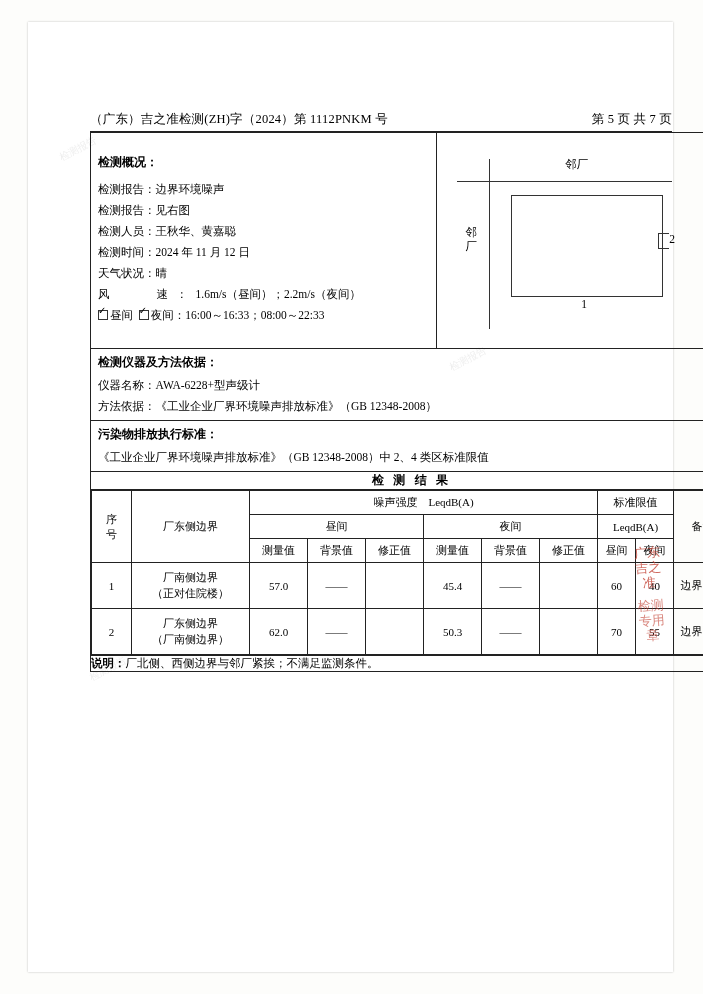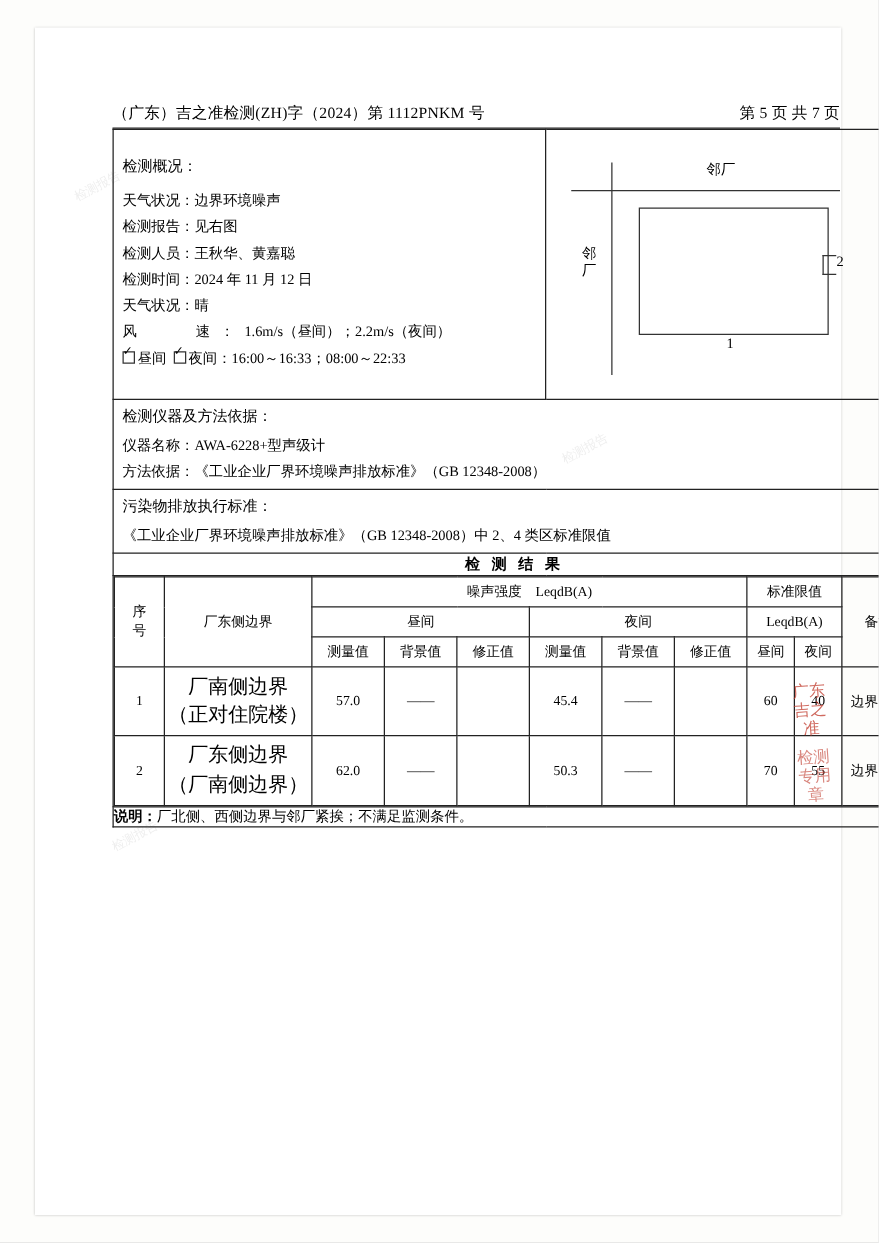--- a/index.html
+++ b/index.html
@@ -36,20 +36,21 @@
   }
   
   .docheader {
     display: flex;
     justify-content: space-between;
     align-items: flex-end;
     font-size: 12.5px;
     padding-bottom: 3px;
     border-bottom: 1.2px solid #222;
     letter-spacing: 0.2px;
+    margin-top: 29px;
   }
   .docheader .left { white-space: nowrap; }
   .docheader .right { white-space: nowrap; }
 
   .table-title {
     font-size: 13.5px;
     font-weight: bold;
     font-family: "Liberation Sans", "DejaVu Sans", sans-serif;
     margin: 10px 0 7px 2px;
   }
@@ -58,21 +59,21 @@
     border-collapse: collapse;
     width: 100%;
     font-size: 11.5px;
   }
   table.main td, table.main th {
     border: 1px solid #222;
     padding: 0;
     vertical-align: middle;
   }
   .sec-title {
-    font-weight: normal;
+    font-weight: bold;
     font-family: "Liberation Sans", "DejaVu Sans", sans-serif;
     font-size: 12px;
     padding: 5px 7px 4px 7px;
   }
   .info-line {
     padding: 3px 7px 3px 7px;
     font-size: 11.5px;
     white-space: nowrap;
   }
   .info-cell { padding: 4px 0 6px 0; }
@@ -161,21 +162,21 @@
     table-layout: fixed;
   }
   table.res td, table.res th {
     border: 1px solid #222;
     text-align: center;
     padding: 4px 2px;
     font-weight: normal;
     vertical-align: middle;
   }
   table.res th { font-size: 11px; }
-  .res-pos { font-size: 16px; line-height: 1.45; }
+  .res-pos { font-size: 11px; line-height: 1.45; }
   .note {
     font-size: 11.5px;
     padding: 6px 8px;
   }
   .note b {
     font-family: "Liberation Sans", "DejaVu Sans", sans-serif;
     font-size: 11.5px;
   }
   .blank-line {
     text-align: center;
@@ -245,21 +246,21 @@
         <div class="right">第 5 页 共 7 页</div>
       </div>
 
 
       <table class="main">
         <tbody>
             <tr>
           <td colspan="1" style="width:314px;">
             <div class="sec-title">检测概况：</div>
             <div class="info-cell">
-              <div class="info-line">天气状况：边界环境噪声</div>
+              <div class="info-line">检测报告：边界环境噪声</div>
               <div class="info-line">检测报告：见右图</div>
               <div class="info-line">检测人员：王秋华、黄嘉聪</div>
               <div class="info-line">检测时间：2024 年 11 月 12 日</div>
               <div class="info-line">天气状况：晴</div>
               <div class="info-line wind-row">
                 <span class="lbl">风　　速：</span><span>1.6m/s（昼间）；2.2m/s（夜间）</span>
               </div>
               <div class="info-line">
                 <span class="checkbox checked"></span><span>昼间</span>
                 &nbsp;<span class="checkbox checked"></span><span>夜间：16:00～16:33；08:00～22:33</span>

